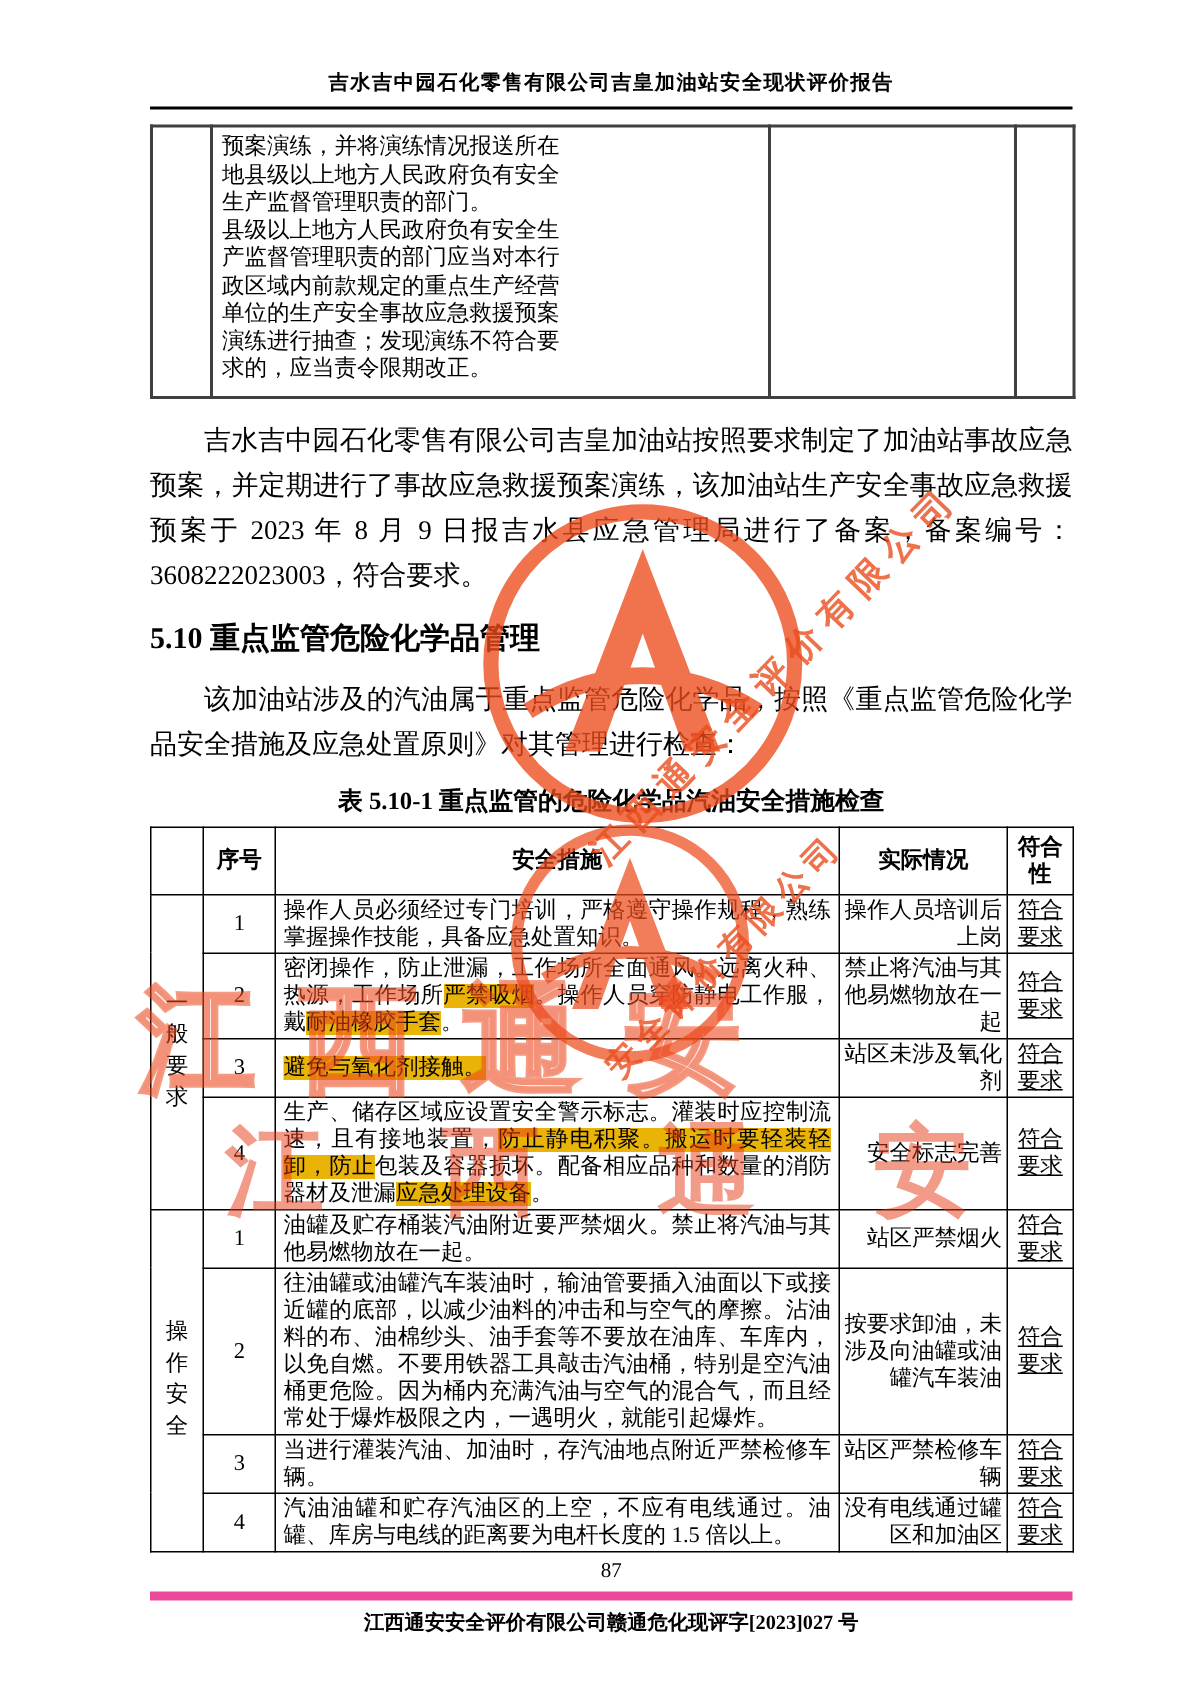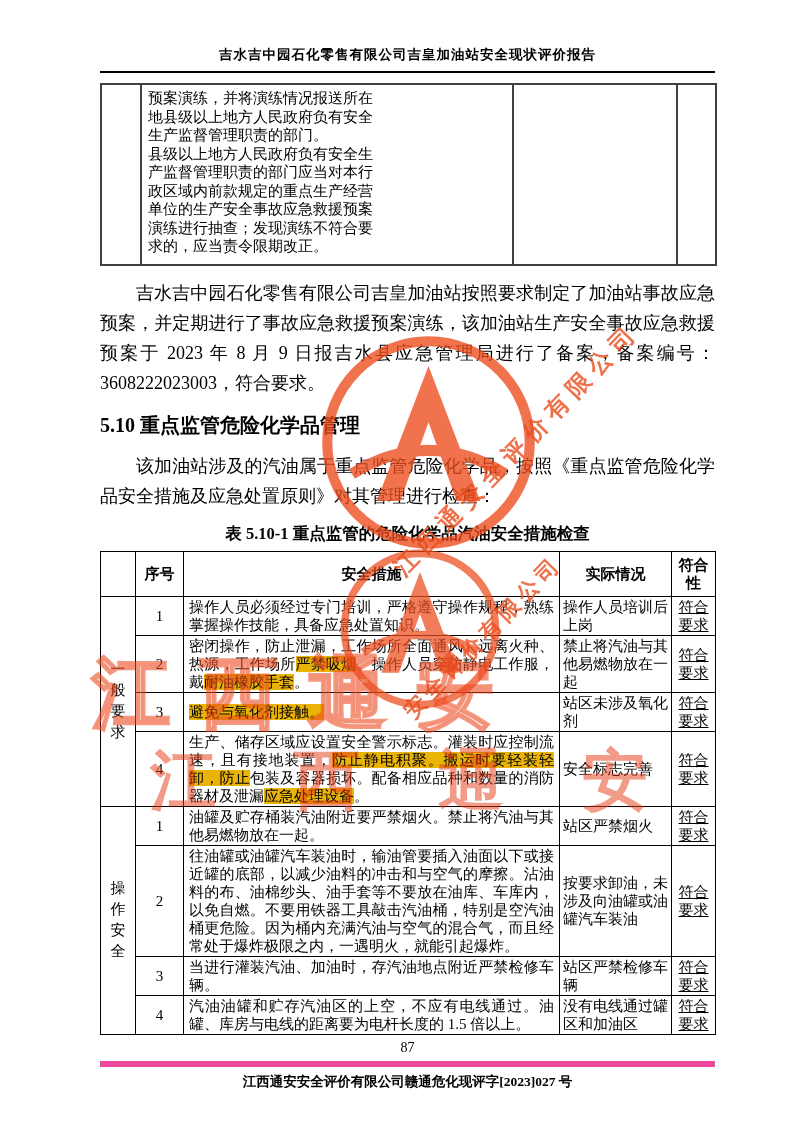--- a/index.html
+++ b/index.html
@@ -26,21 +26,21 @@
   .body-para { font-size:18px; line-height:30px; text-align:justify; text-indent:2em; margin:12px 0; }
   .section-heading { font-size:20px; font-weight:bold; margin:14px 0 6px 0; }
   .table-caption { text-align:center; font-weight:bold; font-size:16.5px; margin:10px 0 6px 0; }
 
   
   .main-table { border-collapse:collapse; width:615px; table-layout:fixed; font-size:15px; line-height:18px; }
   .main-table th, .main-table td { border:1px solid #000; vertical-align:middle; }
   .main-table thead th { font-weight:bold; text-align:center; padding:4px 2px; height:38px; font-size:15px; }
   .no-cell { text-align:center; padding:1px 2px; }
   .measure-cell { text-align:justify; padding:1px 5px; }
-  .actual-cell { text-align:left; padding:1px 3px; }
+  .actual-cell { text-align:right; padding:1px 3px; }
   .conform-cell { text-align:center; padding:1px 1px;text-decoration:underline; }
   .group-cell { text-align:center; padding:2px 0; line-height:21px; font-size:15px; }
   .hl { background:#eab308; }
 
   
   .footer { position:absolute; left:100px; width:615px; bottom:40px; z-index:1; }
   .page-number { text-align:center; font-size:14px; margin-bottom:5px; }
   .footer-row { border-top:6px solid #ec4899; padding-top:6px; display:flex; justify-content:center; font-size:13.5px; font-weight:bold; }
 
   

